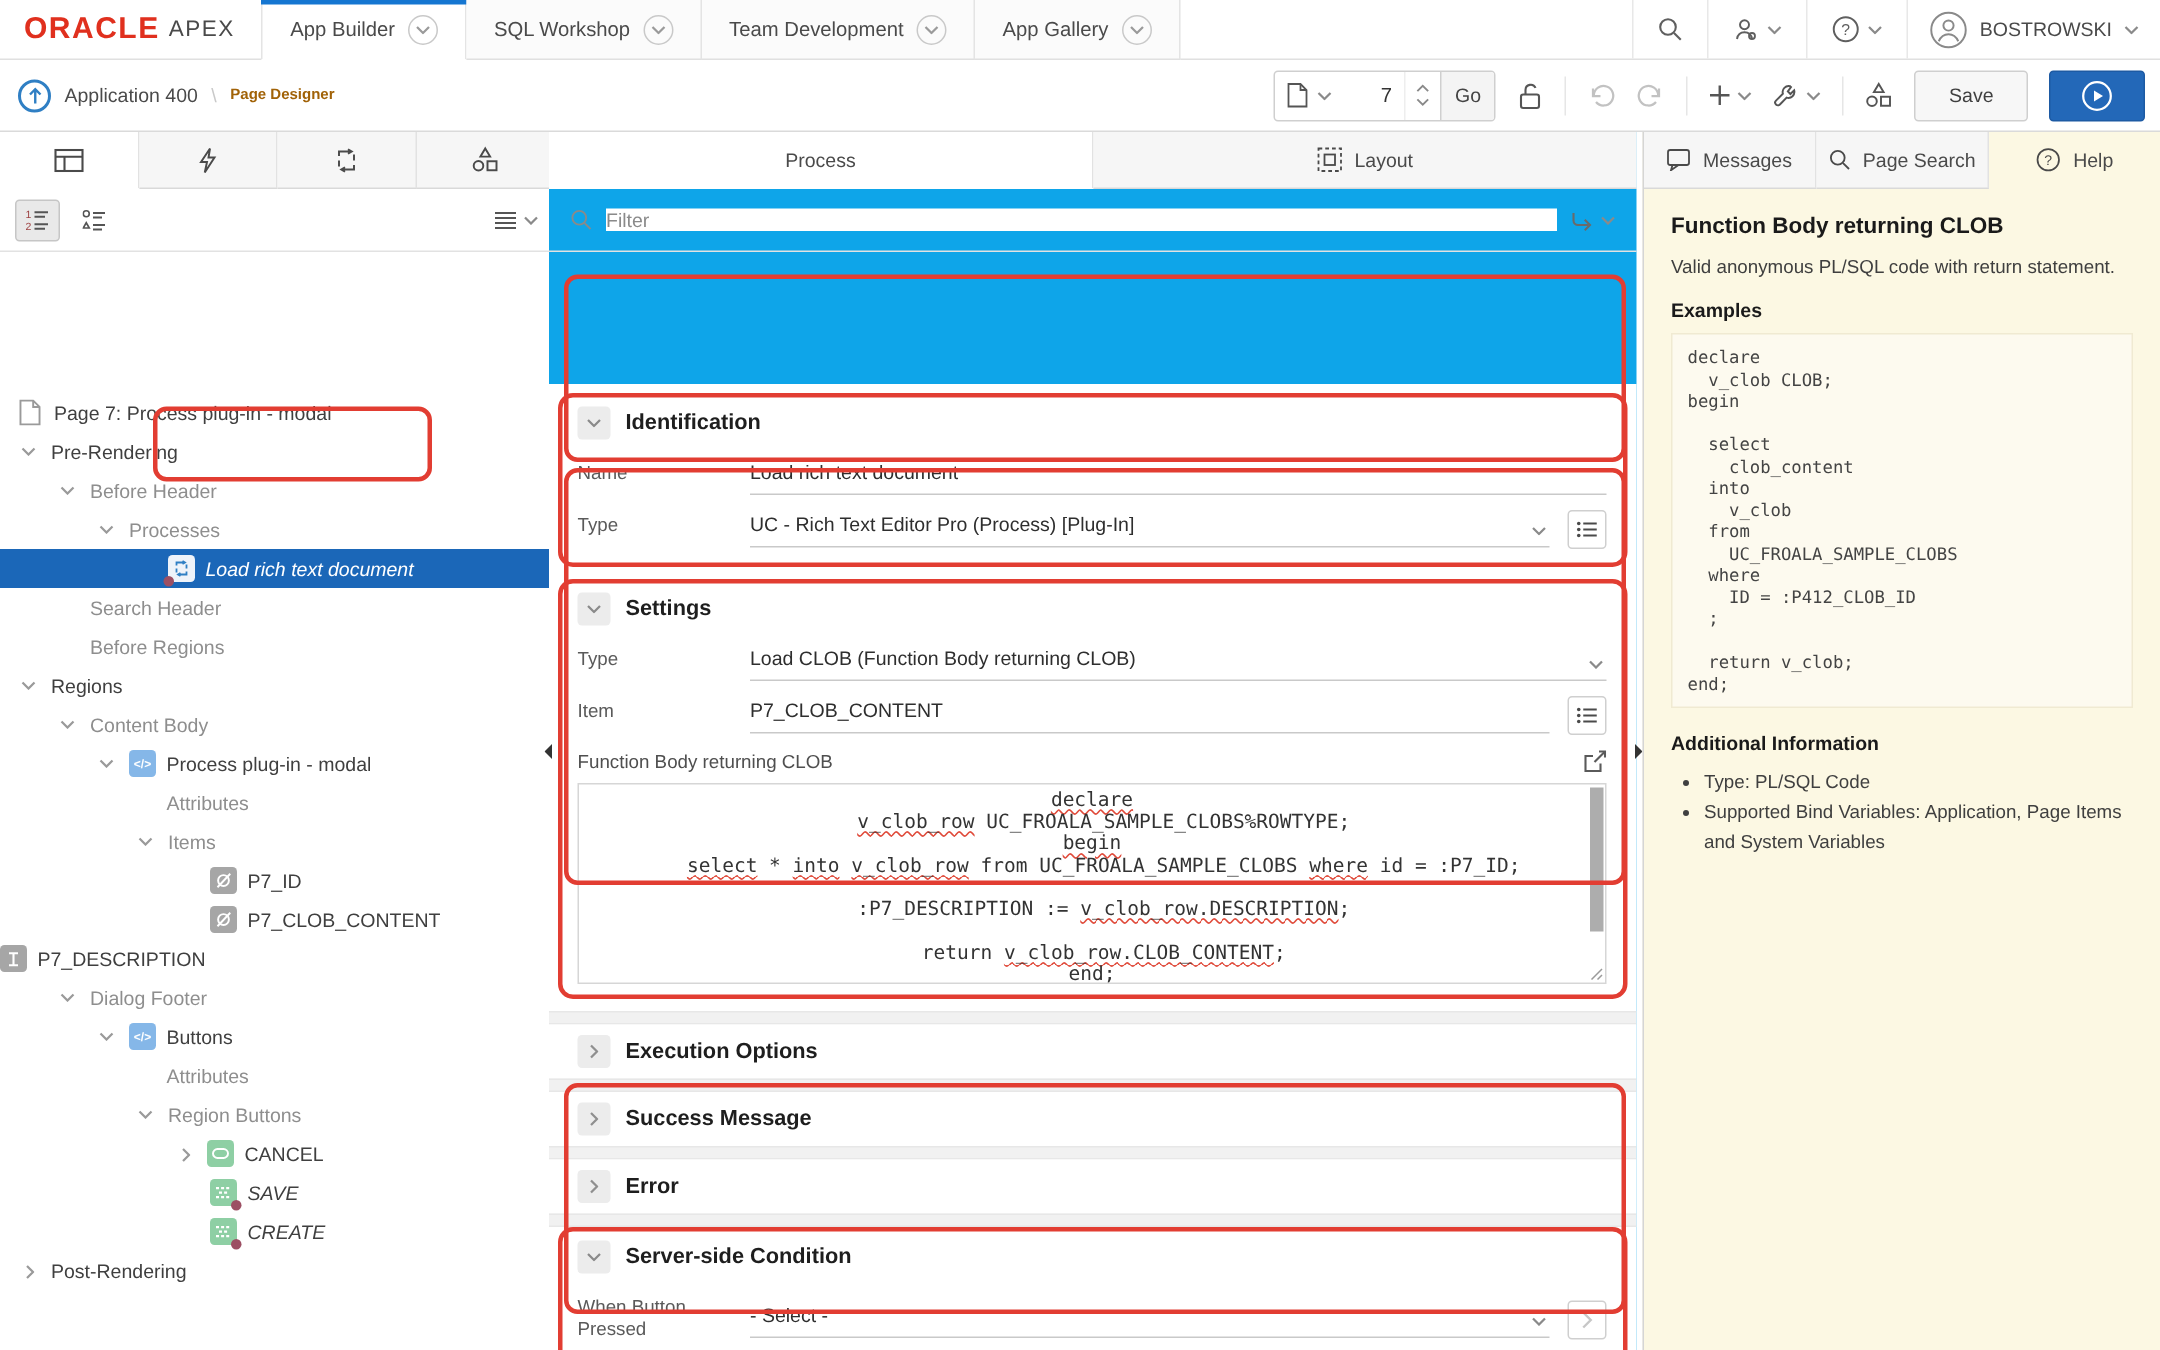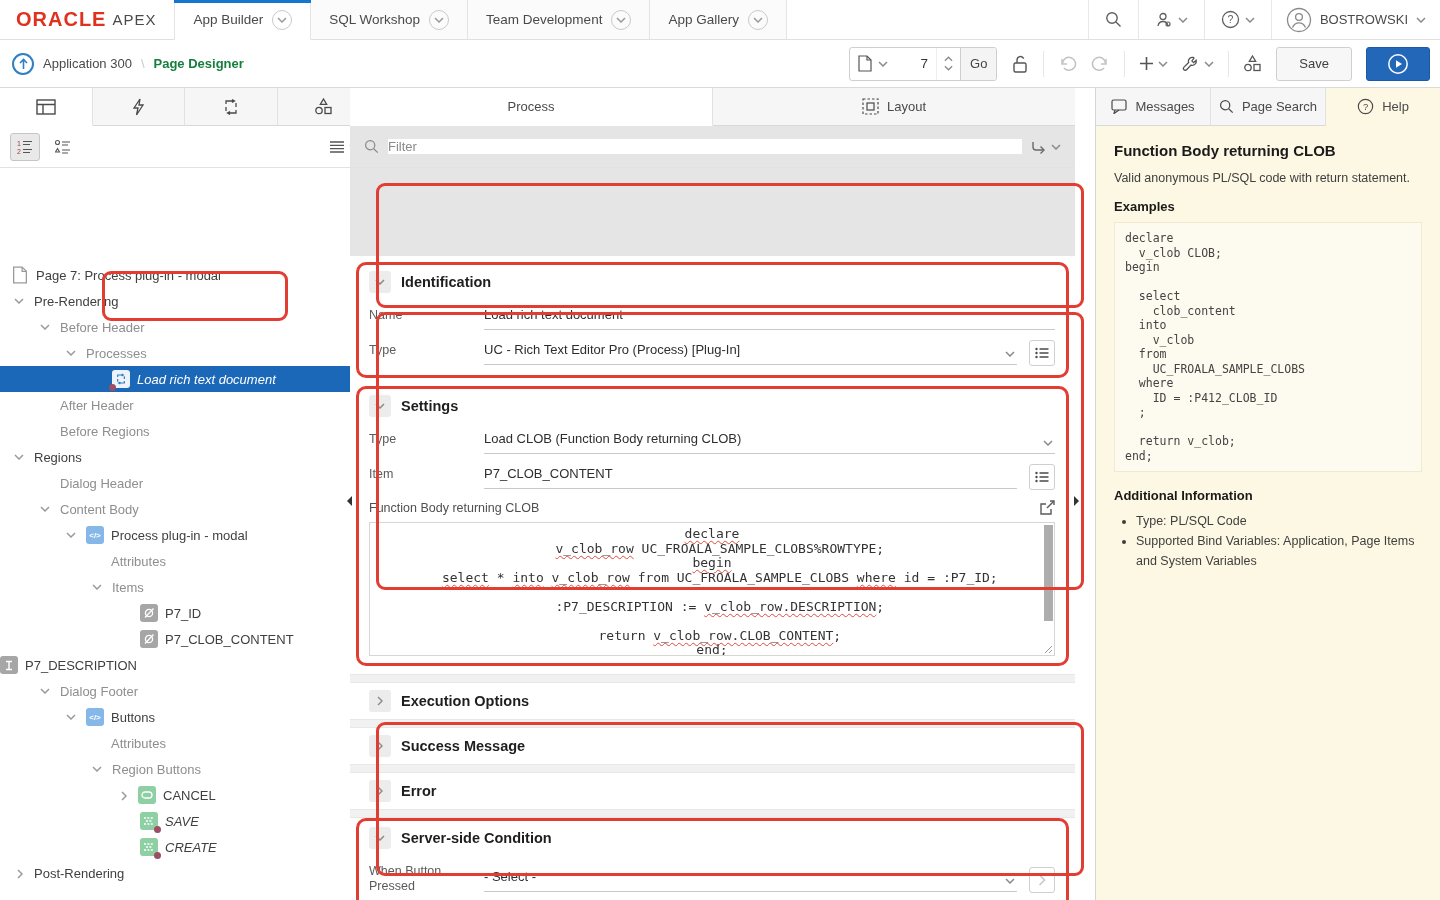--- a/index.html
+++ b/index.html
@@ -22,36 +22,36 @@
   .hdr-right { margin-left:auto; display:flex; align-items:stretch; }
   .hdr-ic { display:flex; align-items:center; gap:5px; padding:0 16px; border-left:1px solid #e8e8e8; color:#5f5f5f; cursor:pointer; }
   .hdr-user { display:flex; align-items:center; gap:8px; padding:0 14px; border-left:1px solid #e8e8e8; font-size:13px; color:#4a4a4a; cursor:pointer; }
 
   
   .tbar { position:absolute; top:40px; left:0; width:1440px; height:48px; background:#fff; border-bottom:1px solid #dadada; display:flex; align-items:center; }
   .crumb { display:flex; align-items:center; gap:9px; padding-left:12px; }
   .upcirc { width:22px; height:22px; border:2px solid #2f7fc4; border-radius:50%; display:flex; align-items:center; justify-content:center; color:#2f7fc4; }
   .crumb-app { font-size:13px; color:#4a4a4a; }
   .crumb-sep { color:#c9c9c9; font-size:13px; }
-  .crumb-page { font-size:13px; color:#15803d; font-weight:bold; }
+  .crumb-page { font-size:10px; color:#a16207; font-weight:bold; }
   .tbar-right { margin-left:auto; display:flex; align-items:center; gap:14px; padding-right:10px; }
   .pagebox { display:flex; align-items:stretch; height:34px; border:1px solid #cfcfcf; border-radius:3px; overflow:hidden; background:#fff; }
   .pagebox .seg { display:flex; align-items:center; padding:0 8px; }
   .pagebox .num { width:40px; border:none; text-align:right; font-size:13.5px; color:#333; padding-right:8px; outline:none; font-family:"Liberation Sans",sans-serif; }
   .pagebox .spin { display:flex; flex-direction:column; justify-content:center; gap:3px; padding:0 7px; color:#8a8a8a; border-left:1px solid #eee; }
   .pagebox .gobtn { display:flex; align-items:center; padding:0 9px; background:#f4f4f4; border-left:1px solid #cfcfcf; font-size:13px; color:#444; cursor:pointer; }
   .tico { color:#555; display:flex; align-items:center; gap:4px; cursor:pointer; }
   .tico.dim { color:#c2c2c2; }
   .vdiv { width:1px; height:26px; background:#e6e6e6; }
   .savebtn { height:34px; padding:0 22px; background:#f7f7f7; border:1px solid #cfcfcf; border-radius:3px; font-size:13px; color:#3f3f3f; display:flex; align-items:center; cursor:pointer; }
   .runbtn { height:34px; width:64px; background:#2368b8; border:1px solid #1d5aa3; border-radius:3px; display:flex; align-items:center; justify-content:center; cursor:pointer; }
 
   
   .lpanel { position:absolute; top:88px; left:0; width:370px; bottom:0; background:#fff; border-right:1px solid #d5d5d5; }
-  .cpanel { position:absolute; top:88px; left:350px; width:725px; bottom:0; background:#e5e5e5; }
+  .cpanel { position:absolute; top:88px; left:366px; width:725px; bottom:0; background:#0ea5e9; }
   .rpanel { position:absolute; top:88px; left:1095px; width:345px; bottom:0; background:#fcf8e3; border-left:1px solid #d5d5d5; }
 
   .ptabs { display:flex; height:38px; align-items:stretch; background:#fff; }
   .ptab { flex:1; display:flex; align-items:center; justify-content:center; gap:8px; font-size:13px; color:#4a4a4a; background:#f6f6f6; border-bottom:1px solid #d9d9d9; border-right:1px solid #e2e2e2; cursor:pointer; }
   .ptab:last-child { border-right:none; }
   .ptab.sel { background:#fff; border-bottom:1px solid #fff; }
   .rpanel .ptab.sel { background:#fcf8e3; border-bottom:1px solid #fcf8e3; }
 
   
   .ltools { height:42px; display:flex; align-items:center; padding:0 10px; border-bottom:1px solid #e2e2e2; gap:8px; }
@@ -208,21 +208,21 @@
     </div>
   </div>
 
   <div class="tbar">
     <div class="crumb">
       <span class="upcirc">
         <svg width="11" height="12" viewBox="0 0 11 12">
             <path d="M5.5 11V2M2 5l3.5-3.5L9 5" fill="none" stroke="currentColor" stroke-width="1.6"></path>
           </svg>
       </span>
-      <span class="crumb-app">Application 300</span>
+      <span class="crumb-app">Application 400</span>
       <span class="crumb-sep">\</span>
       <span class="crumb-page">Page Designer</span>
     </div>
     <div class="tbar-right">
       <div class="pagebox">
         <span class="seg" style="color:#555;gap:6px;">
           <svg width="14" height="17" viewBox="0 0 14 17">
               <path d="M1 1h8l4 4v11H1z" fill="none" stroke="currentColor" stroke-width="1.2"></path>
               <path d="M9 1v4h4" fill="none" stroke="currentColor" stroke-width="1.2"></path>
             </svg>
@@ -392,35 +392,32 @@
             <svg width="12" height="12" viewBox="0 0 18 18">
               <path d="M4 6V3h8M10 1.5L12.5 3 10 4.5" fill="none" stroke="#2f7fc4" stroke-width="1.8"></path>
               <path d="M14 12v3H6M8 16.5L5.5 15 8 13.5" fill="none" stroke="#2f7fc4" stroke-width="1.8"></path>
               <path d="M14 5v4M4 9v4" stroke="#2f7fc4" stroke-width="1.8"></path>
             </svg>
             <span class="dot bl"></span>
           </span>
           <span class="lbl">Load rich text document</span>
         </div>
         <div class="trow gray" style="padding-left: 60px;">
-          <span class="lbl">After Header</span>
+          <span class="lbl">Search Header</span>
         </div>
         <div class="trow gray" style="padding-left: 60px;">
           <span class="lbl">Before Regions</span>
         </div>
         <div class="trow" style="padding-left: 14px;">
           <span class="tcv">
             <svg width="10" height="6" viewBox="0 0 10 6">
               <path d="M1 1l4 4 4-4" fill="none" stroke="currentColor" stroke-width="1.5"></path>
             </svg>
           </span>
           <span class="lbl">Regions</span>
-        </div>
-        <div class="trow gray" style="padding-left: 60px;">
-          <span class="lbl">Dialog Header</span>
         </div>
         <div class="trow gray" style="padding-left: 40px;">
           <span class="tcv">
             <svg width="10" height="6" viewBox="0 0 10 6">
               <path d="M1 1l4 4 4-4" fill="none" stroke="currentColor" stroke-width="1.5"></path>
             </svg>
           </span>
           <span class="lbl">Content Body</span>
         </div>
         <div class="trow" style="padding-left: 66px;">

